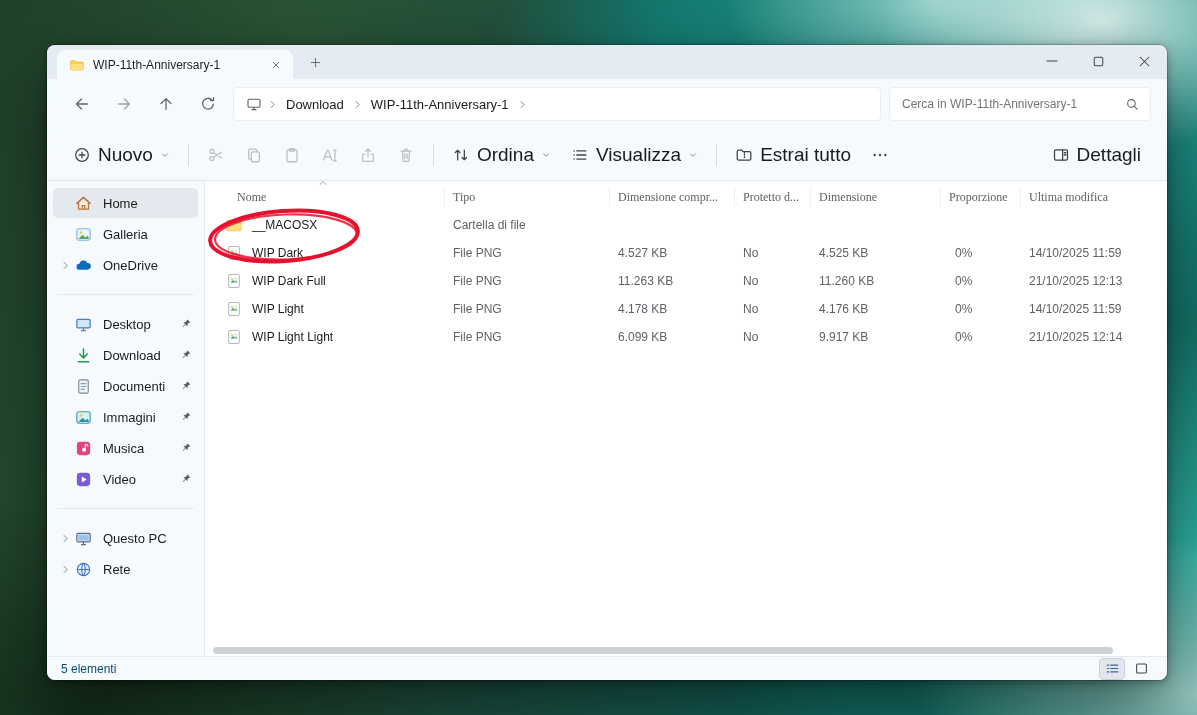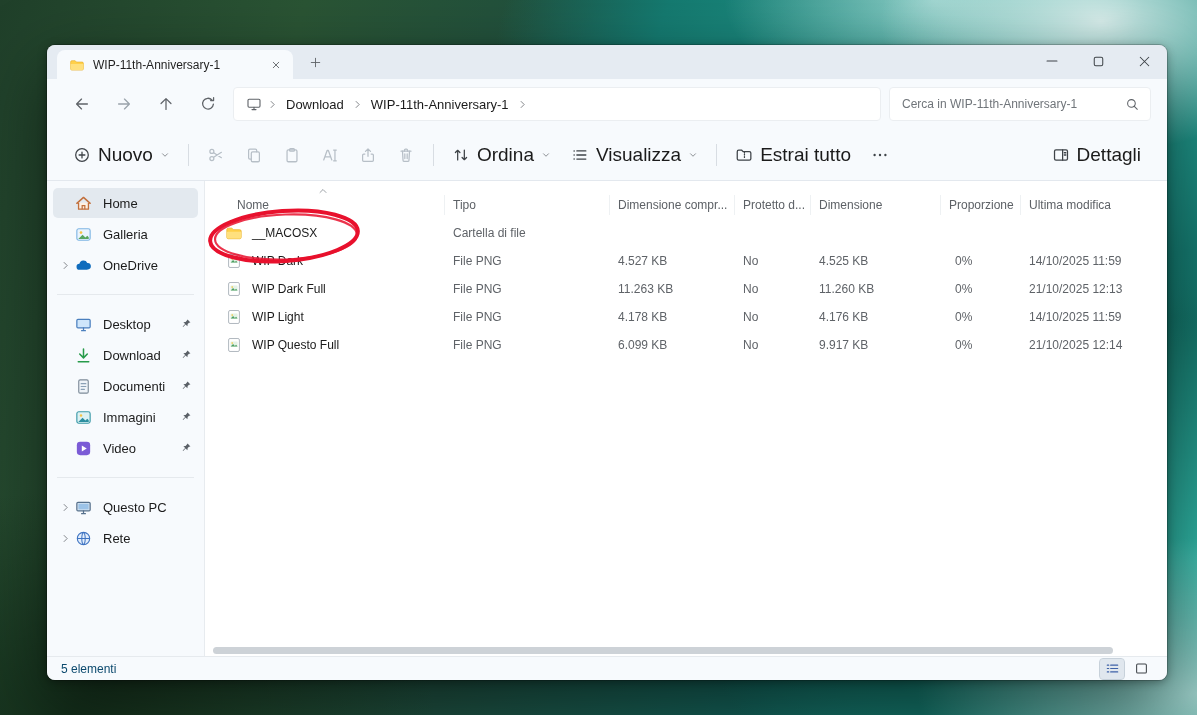--- a/index.html
+++ b/index.html
@@ -74,21 +74,21 @@
   .sideitem { height:30px; margin:1px 6px; border-radius:5px; display:flex; align-items:center; padding:0 4px; font-size:13px; }
   .sideitem.selected { background:#e3e9ef; }
   .chevslot { width:16px; flex:none; display:flex; align-items:center; justify-content:center; }
   .sic { width:21px; height:21px; flex:none; margin-right:9px; display:flex; align-items:center; justify-content:center; }
   .slbl { flex:1; white-space:nowrap; overflow:hidden; }
   .pinslot { width:16px; flex:none; display:flex; align-items:center; justify-content:center; }
   .ssep { height:1px; background:#e5e9ed; margin:14px 10px; }
 
   
   .main { flex:1; min-width:0; background:#fff; position:relative; display:flex; flex-direction:column; }
-  .cols { height:28px; margin-top:10px; flex:none; display:flex; align-items:center; font-size:12px; color:#5d6166; position:relative; }
+  .cols { height:28px; margin-top:2px; flex:none; display:flex; align-items:center; font-size:12px; color:#5d6166; position:relative;font-family:Liberation Serif, serif; }
   .col { padding:0 8px; height:20px; display:flex; align-items:center; border-right:1px solid #eef1f3; white-space:nowrap; overflow:hidden; }
   .w-name { width:240px; } .col.w-name { padding-left:32px; }
   .w-tipo { width:165px; }
   .w-compr { width:125px; }
   .w-prot { width:76px; }
   .w-size { width:130px; }
   .w-ratio { width:80px; }
   .w-mod { flex:1; border-right:none; }
   .sortcaret { position:absolute; left:112px; top:-6px; }
 
@@ -424,20 +424,36 @@
             </svg>
         </span>
         <span class="slbl">Immagini</span>
         <span class="pinslot">
           <svg width="12" height="12" viewBox="0 0 20 20">
               <path d="M12.6 2.6 17.4 7.4 15 8l-2.2 2.2-.5 3.7-3-3-4.1 4.1-.7-.7 4.1-4.1-3-3 3.7-.5L11.5 4z" fill="#5a6067"></path>
             </svg>
         </span>
       </div>
 
+      <div class="sideitem">
+        <span class="chevslot"></span>
+        <span class="sic">
+          <svg width="19" height="19" viewBox="0 0 20 20">
+              <rect x="3" y="3" width="14" height="14" rx="3.5" fill="#e0457b"></rect>
+              <path d="M12.6 5.4v6a2 2 0 1 1-1.2-1.8V5.4z" fill="#fff"></path>
+              <path d="M12.6 5.4c1.2.3 1.9 1 2 2.1" stroke="#fff" stroke-width="1.1" fill="none" stroke-linecap="round"></path>
+            </svg>
+        </span>
+        <span class="slbl">Musica</span>
+        <span class="pinslot">
+          <svg width="12" height="12" viewBox="0 0 20 20">
+              <path d="M12.6 2.6 17.4 7.4 15 8l-2.2 2.2-.5 3.7-3-3-4.1 4.1-.7-.7 4.1-4.1-3-3 3.7-.5L11.5 4z" fill="#5a6067"></path>
+            </svg>
+        </span>
+      </div>
 
       <div class="sideitem">
         <span class="chevslot"></span>
         <span class="sic">
           <svg width="19" height="19" viewBox="0 0 20 20">
               <rect x="3" y="3" width="14" height="14" rx="3.5" fill="#7b5bd6"></rect>
               <path d="M8.2 6.8v6.4l5.2-3.2z" fill="#fff"></path>
             </svg>
         </span>
         <span class="slbl">Video</span>
@@ -583,21 +599,21 @@
         <div class="frow">
           <div class="cell w-name">
             <span class="ficon">
               <svg width="18" height="18" viewBox="0 0 20 20">
                   <rect x="4" y="2.8" width="12" height="14.4" rx="1.6" fill="#fff" stroke="#a8b0b8" stroke-width="1"></rect>
                   <rect x="6" y="6" width="8" height="6.2" rx=".8" fill="#e4f2e6"></rect>
                   <circle cx="8" cy="7.9" r=".9" fill="#f3c53e"></circle>
                   <path d="M6.3 11.8 9 9l2 2 1.3-1.3 1.7 2.1z" fill="#4d9e63"></path>
                 </svg>
             </span>
-            <span>WIP Questo Full</span>
+            <span>WIP Light Light</span>
           </div>
           <div class="cell w-tipo">File PNG</div>
           <div class="cell w-compr">6.099 KB</div>
           <div class="cell w-prot">No</div>
           <div class="cell w-size">9.917 KB</div>
           <div class="cell w-ratio">0%</div>
           <div class="cell w-mod">21/10/2025 12:14</div>
         </div>
 
       </div>

